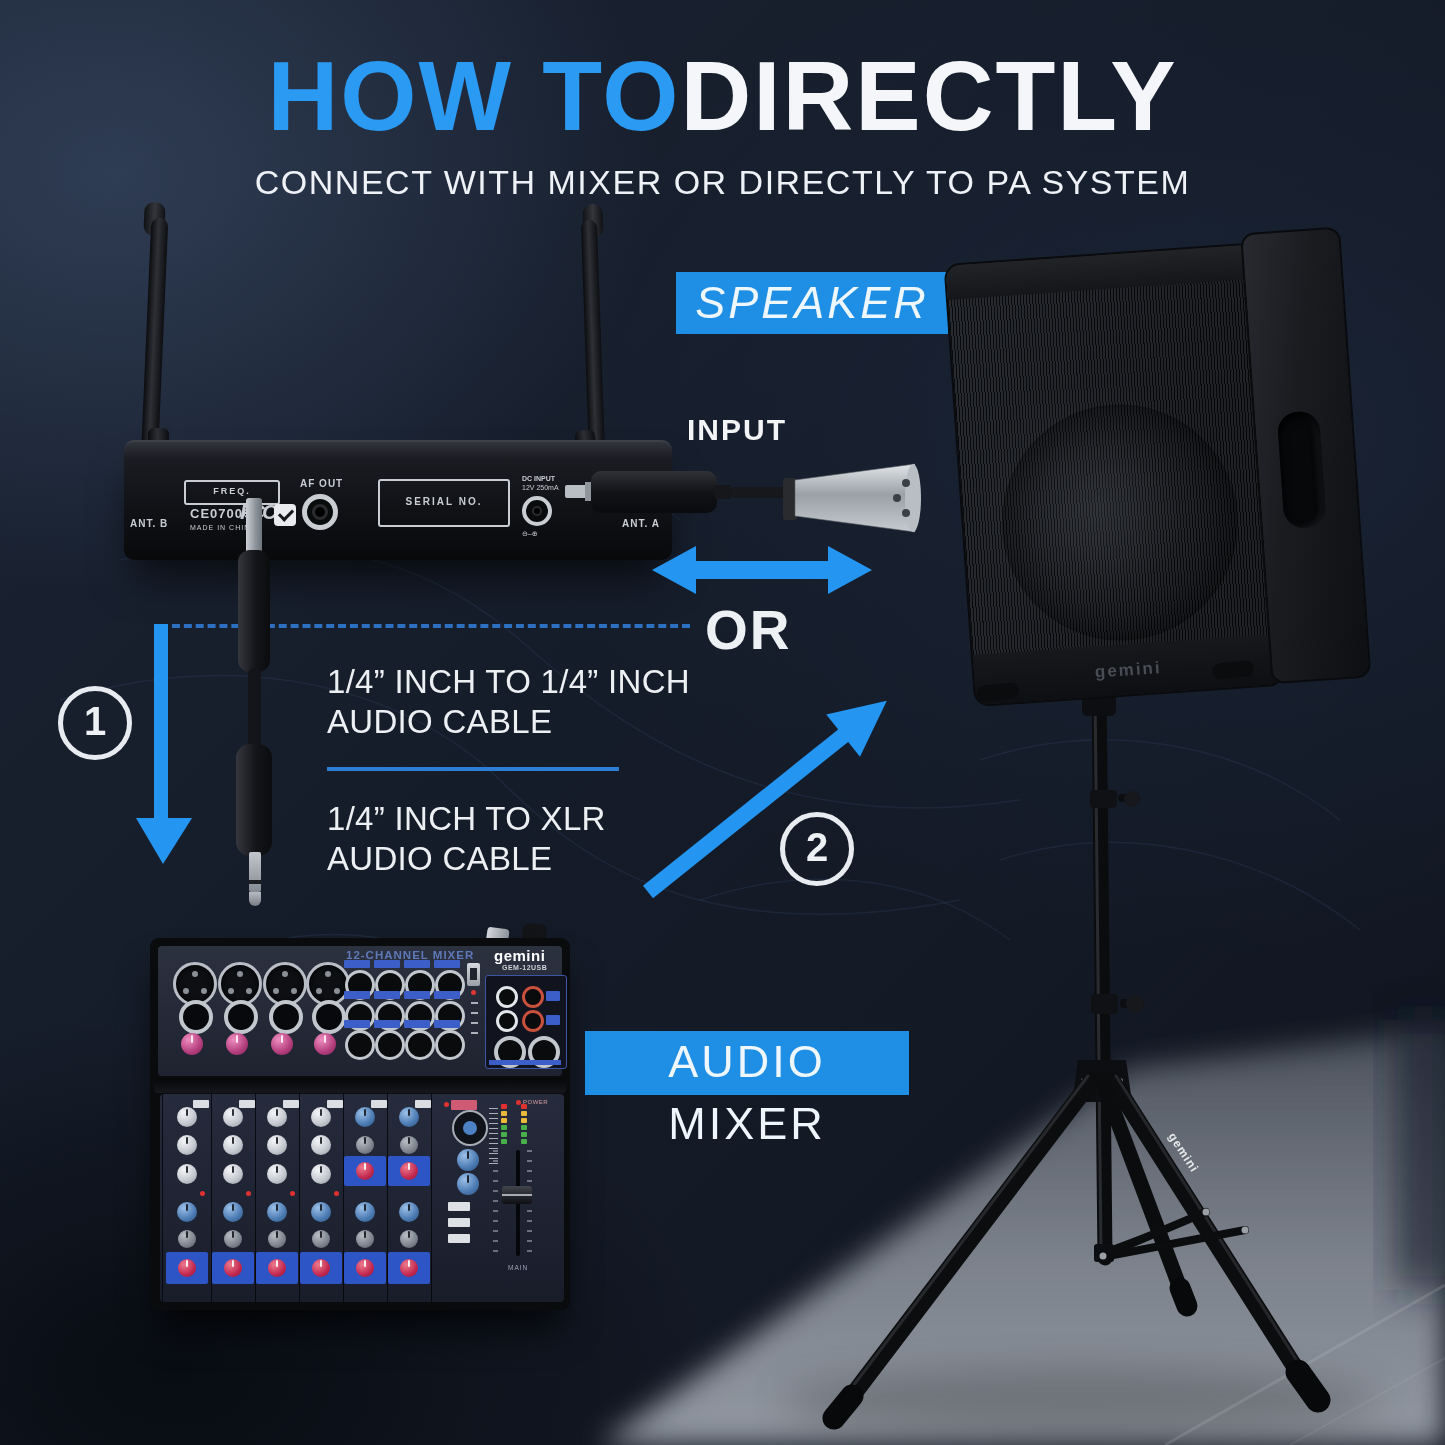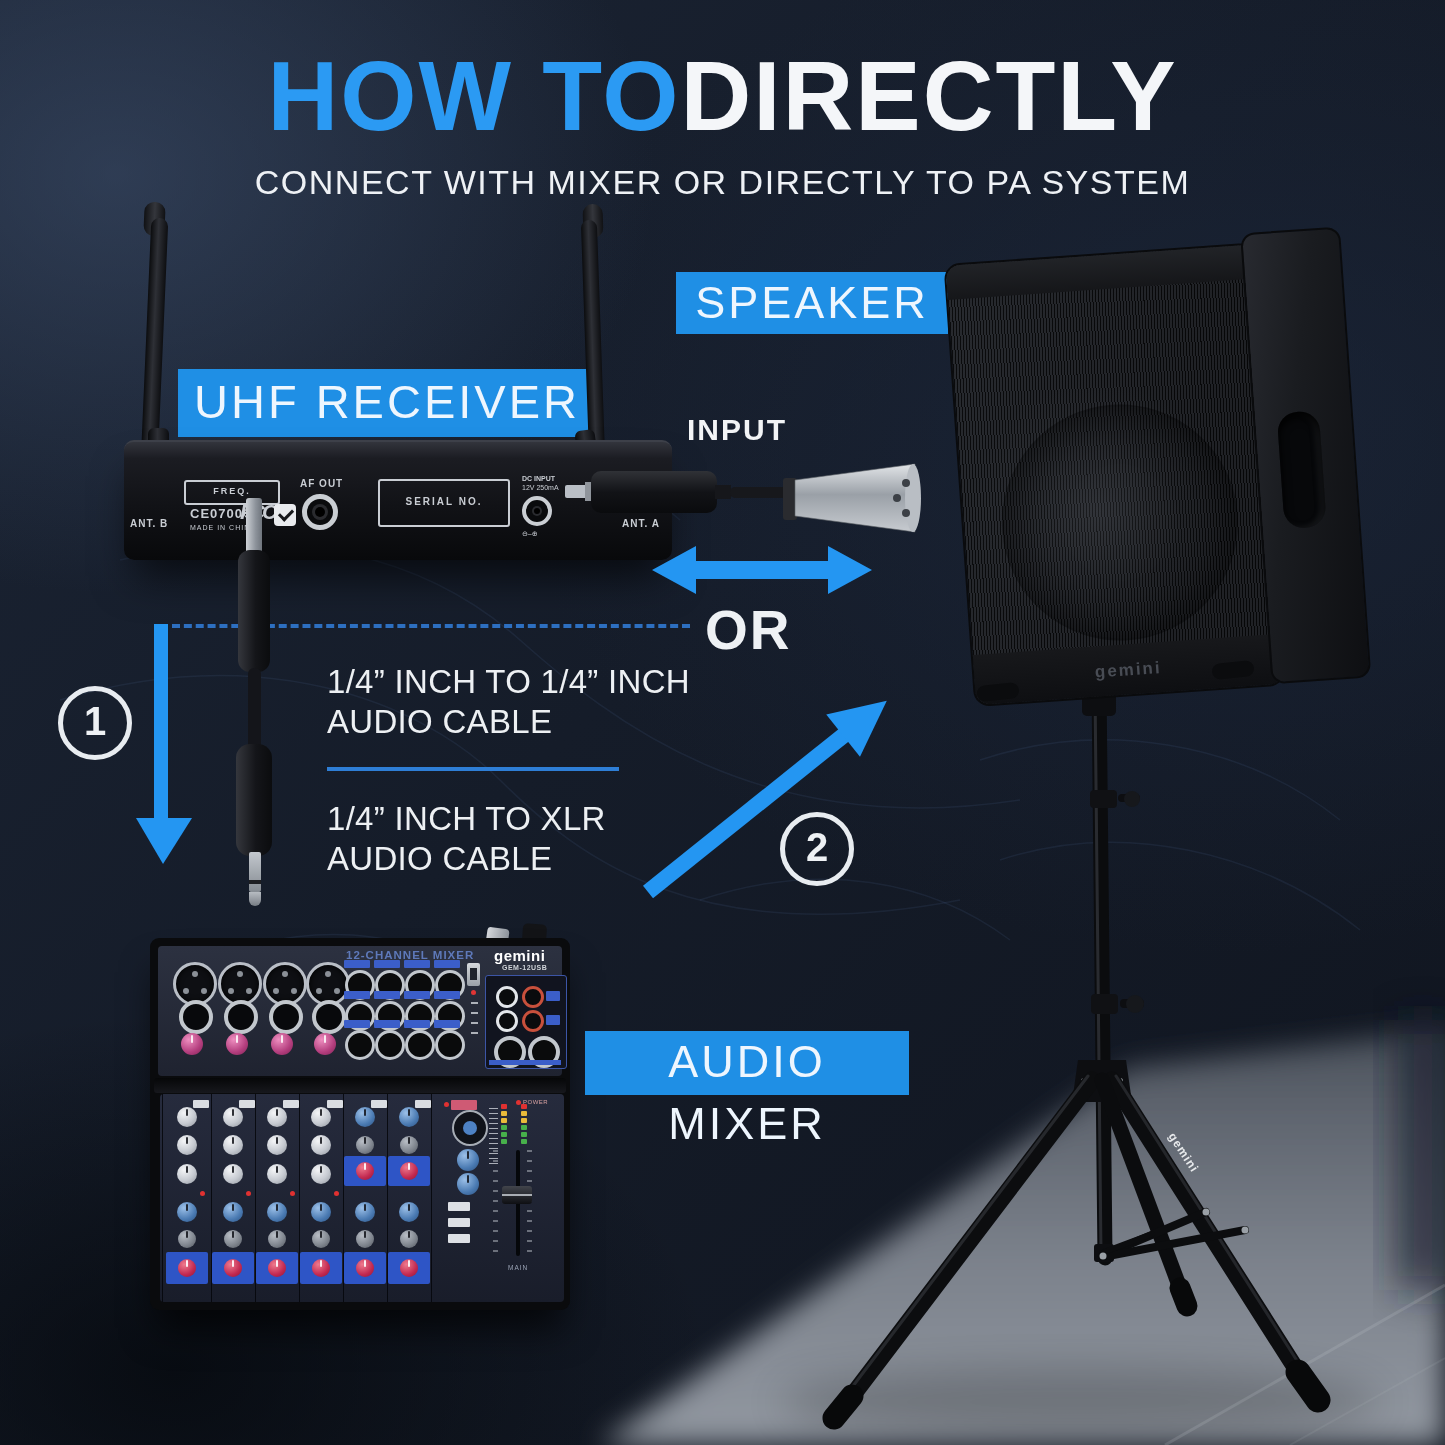--- a/index.html
+++ b/index.html
@@ -16,21 +16,21 @@
   
   .title{position:absolute;left:0;top:40px;width:100%;text-align:center;z-index:8;
     font-size:98px;font-weight:bold;letter-spacing:2px;white-space:nowrap;}
   .t-blue{color:#2b9af3;}
   .t-white{color:#f4f6f9;}
   .subtitle{position:absolute;left:0;top:163px;width:100%;text-align:center;z-index:8;
     font-size:34px;font-weight:400;letter-spacing:1.5px;color:#eef1f5;}
 
   
   .tag{position:absolute;background:#1f8fe5;color:#eef6fe;font-weight:400;text-align:center;letter-spacing:3px;z-index:2;}
-  .tag-speaker{left:676px;top:272px;width:272px;height:62px;font-size:45px;line-height:61px;}
+  .tag-speaker{left:676px;top:272px;width:272px;height:62px;font-size:45px;line-height:61px;font-style:italic;}
   .tag-uhf{left:178px;top:369px;width:418px;height:68px;font-size:47px;line-height:66px;z-index:5;}
   .tag-mixer{left:585px;top:1031px;width:324px;height:64px;font-size:45px;line-height:62px;z-index:7;}
 
   .direct{position:absolute;left:687px;top:413px;font-size:30px;font-weight:700;letter-spacing:2px;color:#f2f4f6;z-index:8;}
   .or{position:absolute;left:705px;top:598px;font-size:55px;font-weight:700;letter-spacing:2px;color:#eef1f4;z-index:8;}
   .dashline{position:absolute;left:172px;top:624px;width:518px;height:0;border-top:4px dashed #2d6fc0;z-index:7;}
 
   .badge{position:absolute;width:64px;height:64px;border:5px solid #e8ecf0;border-radius:50%;
     color:#eef1f4;font-size:40px;font-weight:700;text-align:center;line-height:60px;z-index:8;}
   .badge1{left:58px;top:686px;}
@@ -194,21 +194,20 @@
       <div class="spk-brand">gemini</div>
     </div>
     <div class="spk-side"></div>
     <div class="spk-handle"></div>
   </div>
   <div class="spk-foot" style="left:977px;top:684px;"></div>
   <div class="spk-foot" style="left:1212px;top:662px;"></div>
   <div class="spk-cup"></div>
 
   <div class="tag tag-speaker"><span>SPEAKER</span></div>
-  <div class="tag tag-uhf"><span>UHF RECEIVER</span></div>
   <div class="tag tag-mixer"><span>AUDIO MIXER</span></div>
   <div class="direct">INPUT</div>
 
   <div class="rx">
     <div class="rx-ant-tip" style="left:144px;top:202px;width:21px;height:34px;transform:rotate(2.5deg);"></div>
     <div class="rx-ant" style="left:146px;top:218px;width:17px;height:246px;transform:rotate(2.5deg);"></div>
     <div class="rx-ant" style="left:148px;top:428px;width:21px;height:62px;border-radius:6px;"></div>
     <div class="rx-ant" style="left:136px;top:490px;width:26px;height:26px;border-radius:8px;"></div>
     <div class="rx-ant-tip" style="left:583px;top:204px;width:20px;height:34px;transform:rotate(-2deg);"></div>
     <div class="rx-ant" style="left:585px;top:220px;width:16px;height:240px;transform:rotate(-2deg);"></div>

